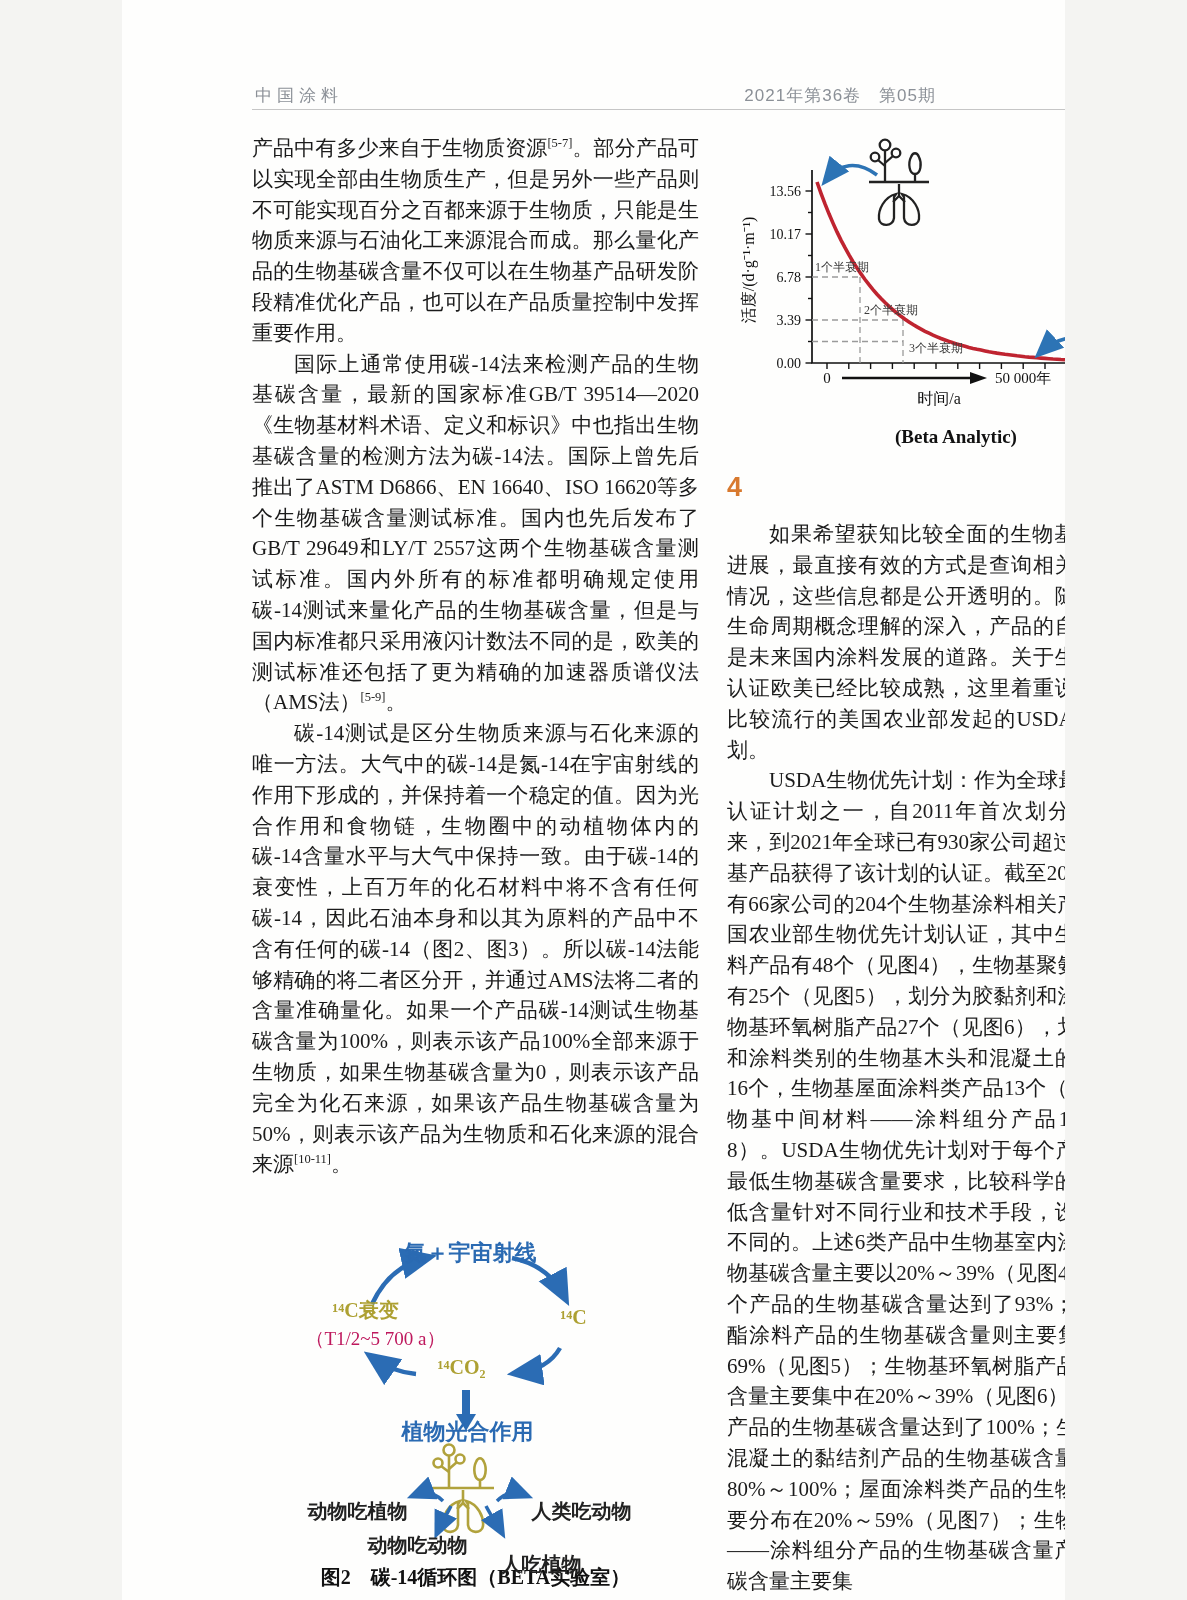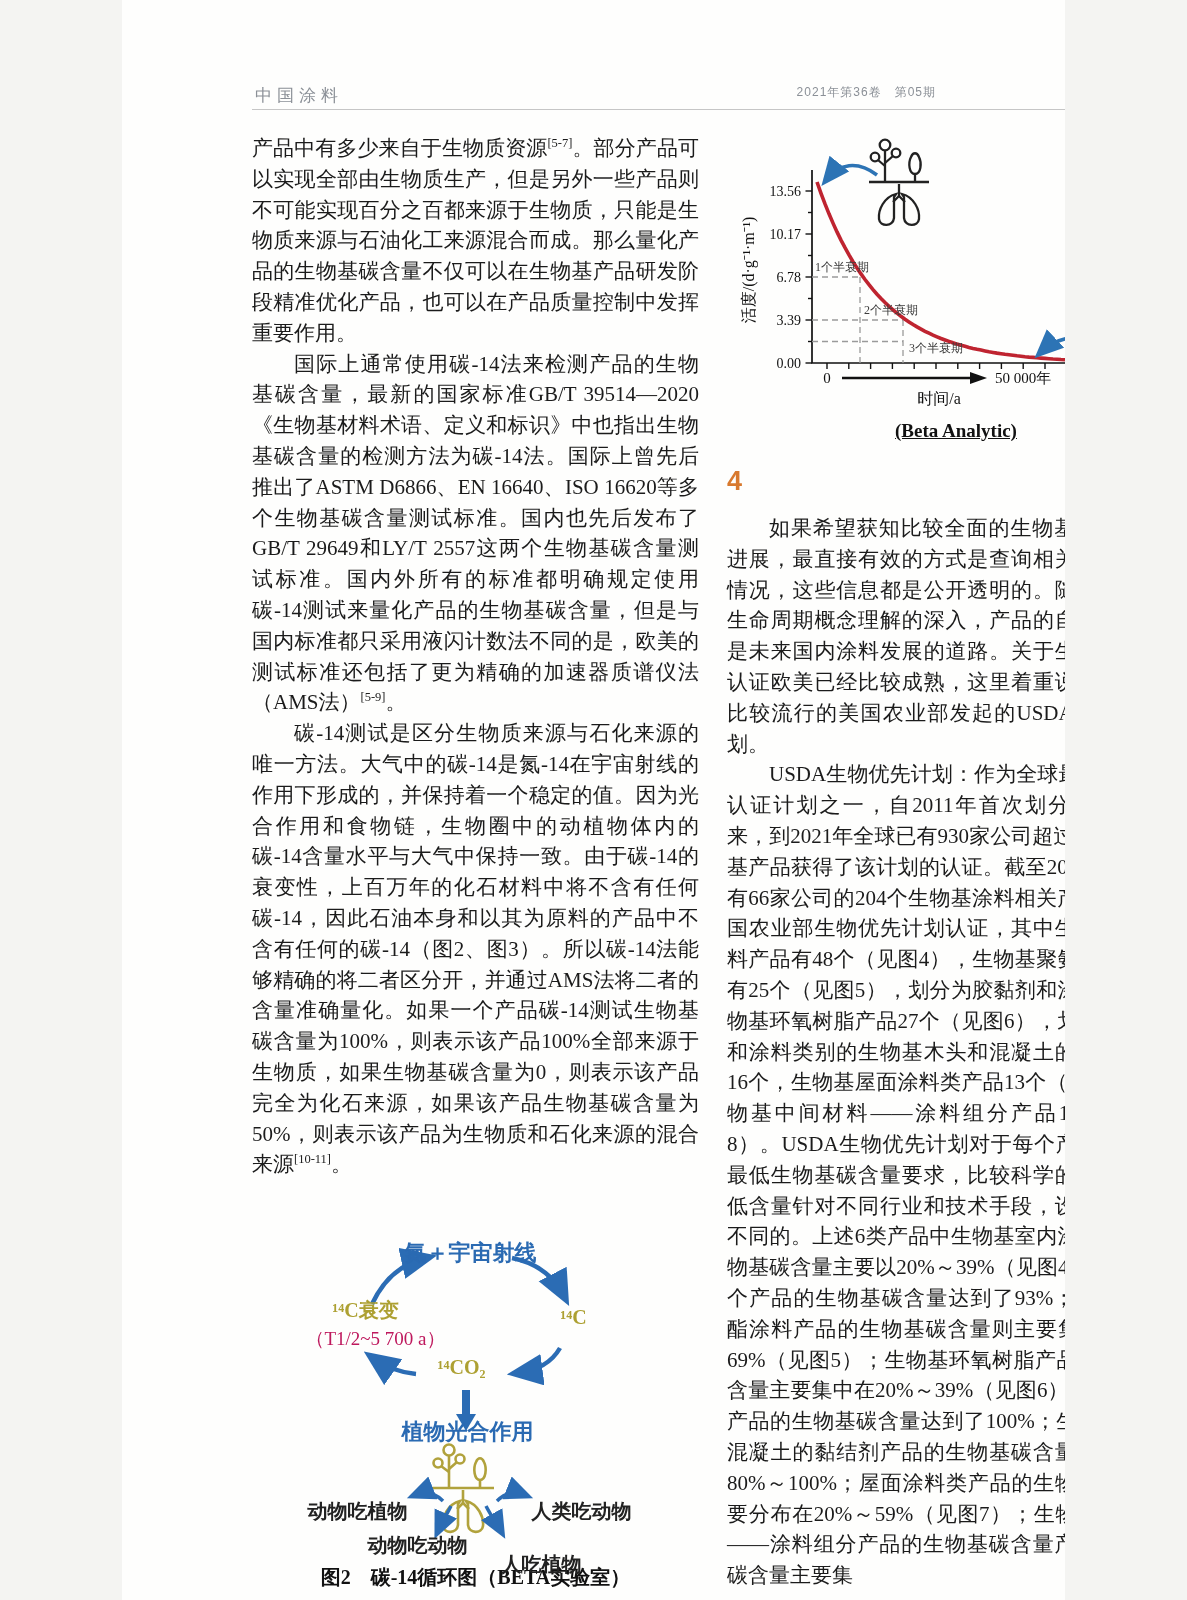--- a/index.html
+++ b/index.html
@@ -3,21 +3,21 @@
 <meta charset="utf-8">
 <style>
   * { margin:0; padding:0; box-sizing:border-box; }
   html,body { background:#f4f4f2; }
   body { font-family:"Liberation Serif", serif; }
   .page { position:relative; width:943px; height:1600px; margin:0 auto; background:#fefefd; overflow:hidden; }
 
   
   .hdr-journal { position:absolute; left:133px; top:84px; font-size:17px; color:#8b9097;
                  letter-spacing:5px; font-family:"Liberation Sans", sans-serif; }
-  .hdr-issue   { position:absolute; right:129px; top:84px; font-size:12px; color:#8b9097;
+  .hdr-issue   { position:absolute; right:129px; top:84px; font-size:17px; color:#8b9097;
                  letter-spacing:1px; font-family:"Liberation Sans", sans-serif; }
   .hdr-rule    { position:absolute; left:130px; top:109px; width:928px; height:1px; background:#c6c6c6; }
 
   
   .col-left  { position:absolute; left:130px; top:133px; width:447px; }
   .col-right { position:absolute; left:605px; top:130px; width:458px; }
 
   p.body { font-size:21px; line-height:30.8px; text-align:justify; color:#1b1b1b; }
   p.body.indent { text-indent:2em; }
   p.body sup { font-size:12.5px; line-height:0; }
@@ -210,21 +210,21 @@
           <polygon points="5,58 59,12 64,20 12,66"></polygon>
           <circle cx="62" cy="14" r="9"></circle>
           <polygon points="30,74 44,24 51,24 65,74 56,74 47,38 39,74"></polygon>
           <rect x="79" y="14" width="4.5" height="60"></rect>
           <path d="M95,50 Q103,62 95,70 Q87,62 95,50 Z"></path>
           <circle cx="103" cy="49" r="2.2"></circle>
         </g>
         <path d="M370,214 C352,203 330,207 314,222" fill="none" stroke="#2d74b5" stroke-width="3.6" marker-end="url(#ab3)"></path>
       </svg>
       <figcaption>
-        <div class="figcap-en" style="margin-top:12px;text-decoration:underline;">(Beta Analytic)</div>
+        <div class="figcap-en" style="margin-top:18px;">(Beta Analytic)</div>
       </figcaption>
     </figure>
 
     <h2 class="sec-head">
       <span>4</span>
     </h2>
 
     <div id="right-paras">
         <p class="body indent"><span>如果希望获知比较全面的生物基产品的相关进展，最直接有效的方式是查询相关产品的认证情况，这些信息都是公开透明的。随着人们对全生命周期概念理解的深入，产品的自我声明也会是未来国内涂料发展的道路。关于生物基产品的认证欧美已经比较成熟，这里着重说一下在中国比较流行的美国农业部发起的USDA生物优先计划。</span></p>
         <p class="body indent"><span>USDA生物优先计划：作为全球最早的生物基认证计划之一，自2011年首次划分产品类别以来，到2021年全球已有930家公司超过4 700个生物基产品获得了该计划的认证。截至2021年3月，已有66家公司的204个生物基涂料相关产品通过了美国农业部生物优先计划认证，其中生物基室内涂料产品有48个（见图4），生物基聚氨酯涂料产品有25个（见图5），划分为胶黏剂和涂料类别的生物基环氧树脂产品27个（见图6），划分为胶黏剂和涂料类别的生物基木头和混凝土的胶黏剂产品16个，生物基屋面涂料类产品13个（见图7），生物基中间材料——涂料组分产品118个（见图8）。USDA生物优先计划对于每个产品类别都有最低生物基碳含量要求，比较科学的是，这个最低含量针对不同行业和技术手段，设置的限值是不同的。上述6类产品中生物基室内涂料产品的生物基碳含量主要以20%～39%（见图4），其中有2个产品的生物基碳含量达到了93%；生物基聚氨酯涂料产品的生物基碳含量则主要集中在60%～69%（见图5）；生物基环氧树脂产品的生物基碳含量主要集中在20%～39%（见图6），其中有1个产品的生物基碳含量达到了100%；生物基木材和混凝土的黏结剂产品的生物基碳含量主要集中在80%～100%；屋面涂料类产品的生物基碳含量主要分布在20%～59%（见图7）；生物基中间材料——涂料组分产品的生物基碳含量产品的生物基碳含量主要集</span></p>

